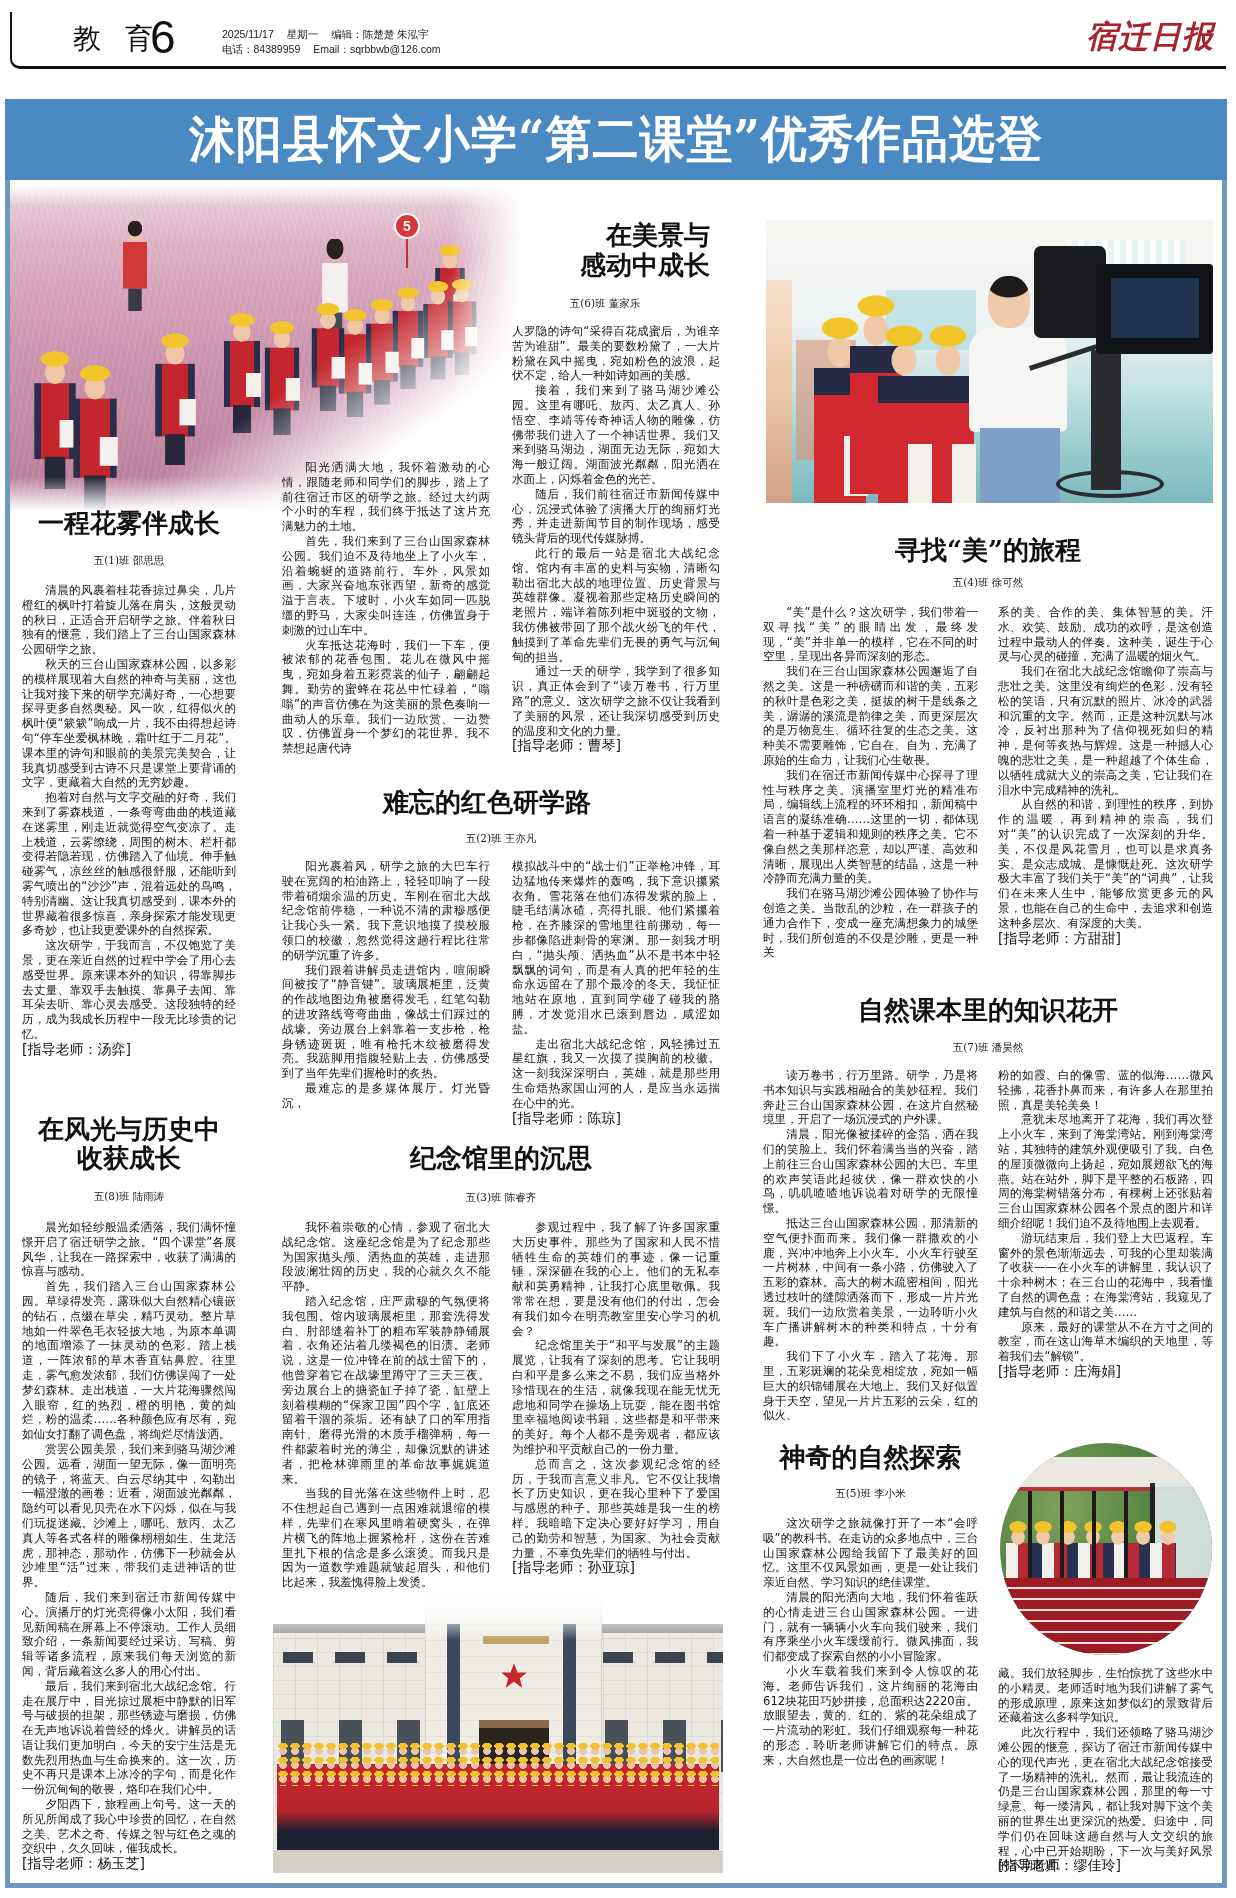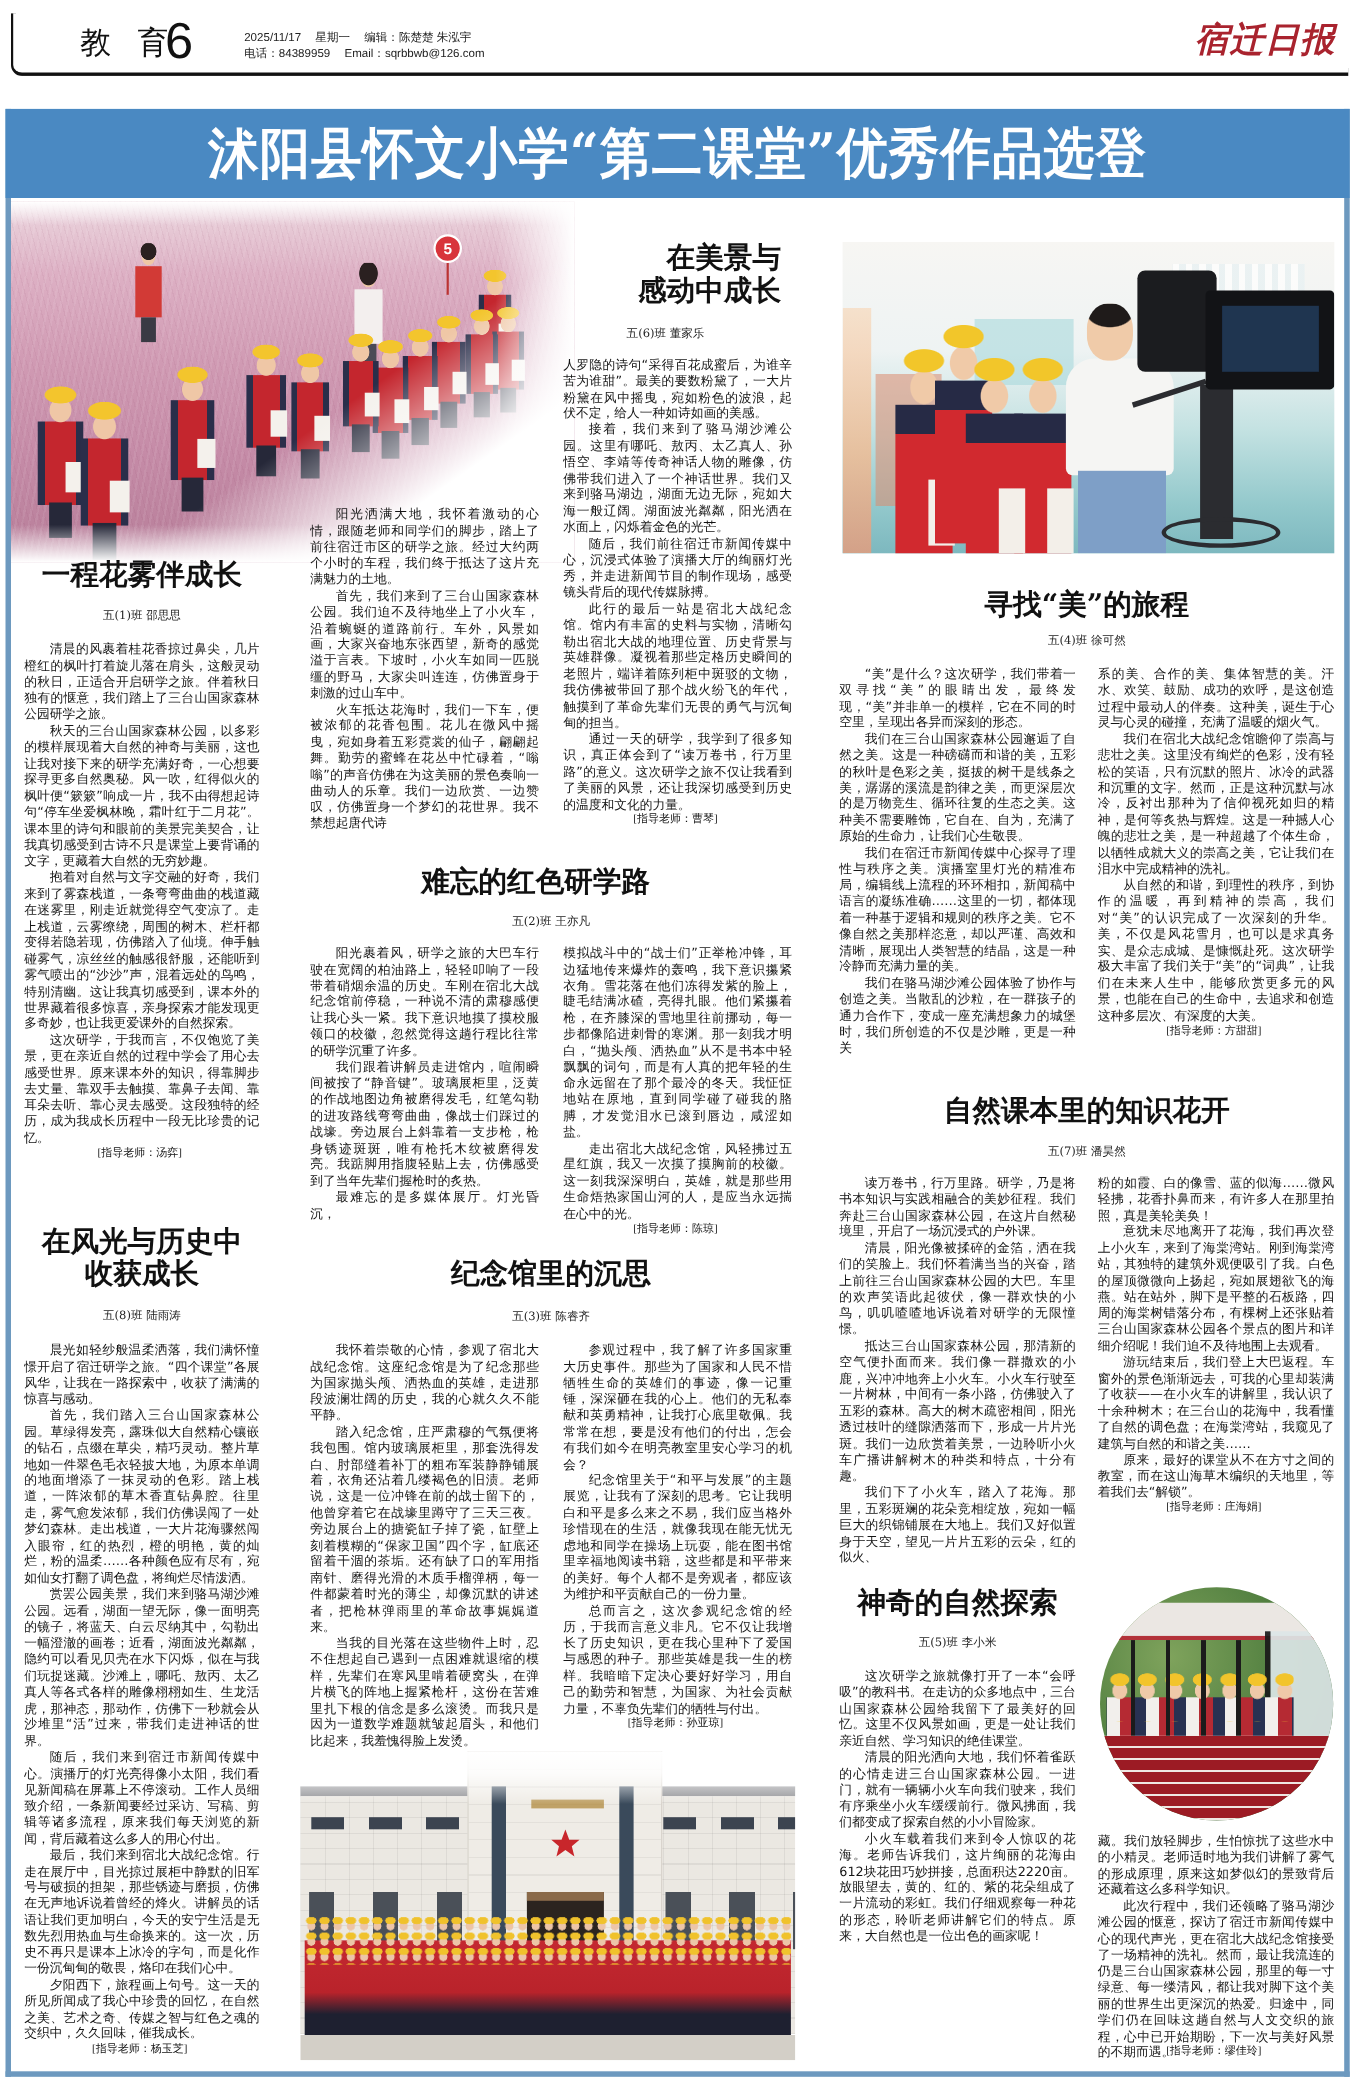--- a/index.html
+++ b/index.html
@@ -30,21 +30,21 @@
   
   .title { position:absolute; font-family:"DejaVu Serif", serif; font-weight:bold; font-size:26px;
            line-height:30px; text-align:center; color:#111; white-space:nowrap; }
   .title span { display:block; }
   .title.tight { line-height:29px; }
   .byline { position:absolute; font-family:"DejaVu Serif", serif; font-size:10.5px; line-height:14px;
             text-align:center; color:#222; white-space:nowrap; }
   .col { position:absolute; font-size:11.6px; line-height:14.8px; text-align:justify; color:#141414; }
   .col p { margin:0; text-indent:2em; }
   .col p.cont { text-indent:0; }
-  .teacher { display:block; text-align:center; padding-right:4px; font-size:10px; line-height:14.8px;font-family:Liberation Serif, serif; }
+  .teacher { display:block; text-align:left; padding-right:4px; font-size:14px; line-height:14.8px; }
   .teacher.inline { margin-top:-14.8px; }
 
   
   .photo { position:absolute; overflow:hidden; }
 
   
   .p1 { left:10px; top:183px; width:512px; height:328px;
         background:
           repeating-linear-gradient(100deg, rgba(255,255,255,0.07) 0 2px, rgba(0,0,0,0) 2px 6px),
           repeating-linear-gradient(75deg, rgba(120,50,80,0.06) 0 1px, rgba(0,0,0,0) 1px 5px),

